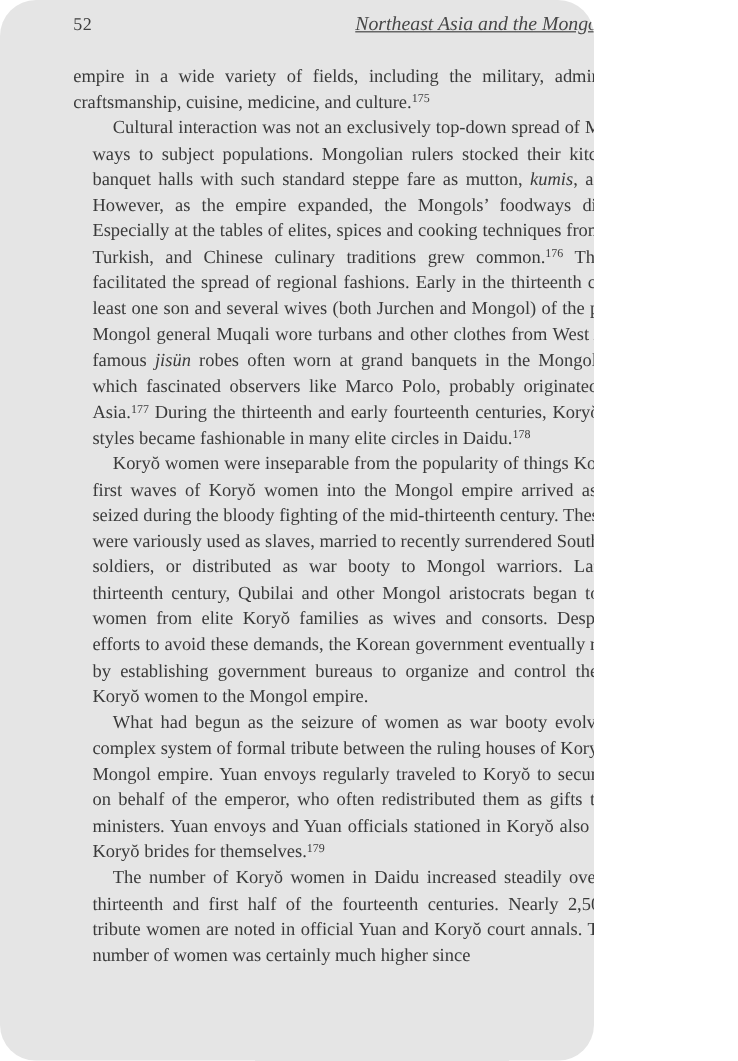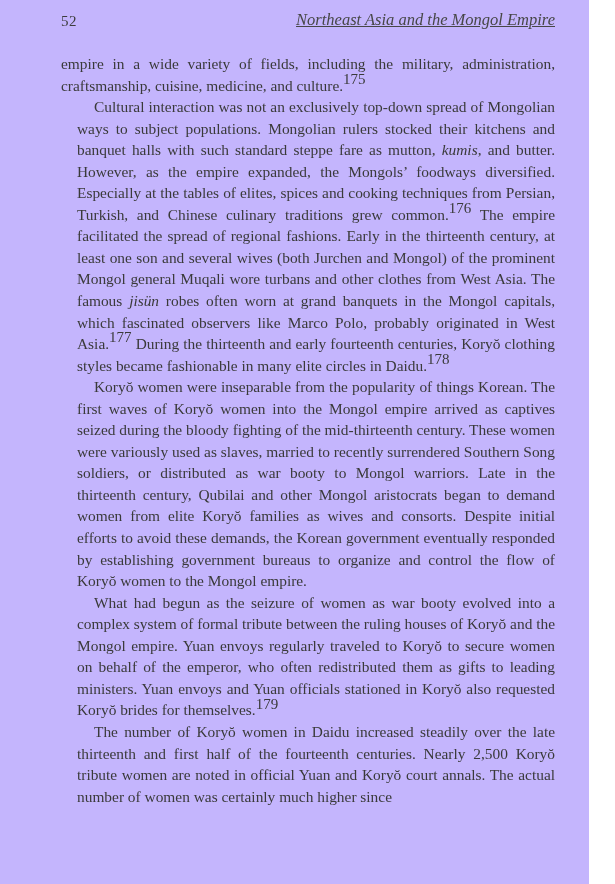--- a/index.html
+++ b/index.html
@@ -2,26 +2,27 @@
 <html><head>
 <meta charset="utf-8">
 <style>
   html, body {
     margin: 0;
     padding: 0;
     background: #ffffff;
   }
   .page {
     position: relative;
-    width: 589px;
+    width: 495px;
     height: 884px;
-    background: #c4b5fd;
+    background: #e5e5e5;
     overflow: hidden;
     font-family: "Liberation Serif", serif;
     color: #3a3a3a;
+    border-radius: 30px;
   }
   .header {
     position: absolute;
     left: 61px;
     top: 10px;
     width: 494px;
     height: 26px;
   }
   .page-number {
     position: absolute;
@@ -57,21 +58,21 @@
     padding: 0;
   }
   .para.indent {
     text-indent: 17px;
     margin-left: 16px;
   }
   .para em {
     font-style: italic;
   }
   .para sup {
-    font-size: 15px;
+    font-size: 10px;
     line-height: 0;
     vertical-align: baseline;
     position: relative;
     top: -0.45em;
   }
 </style>
 </head>
 <body>
 
 <div class="page">

